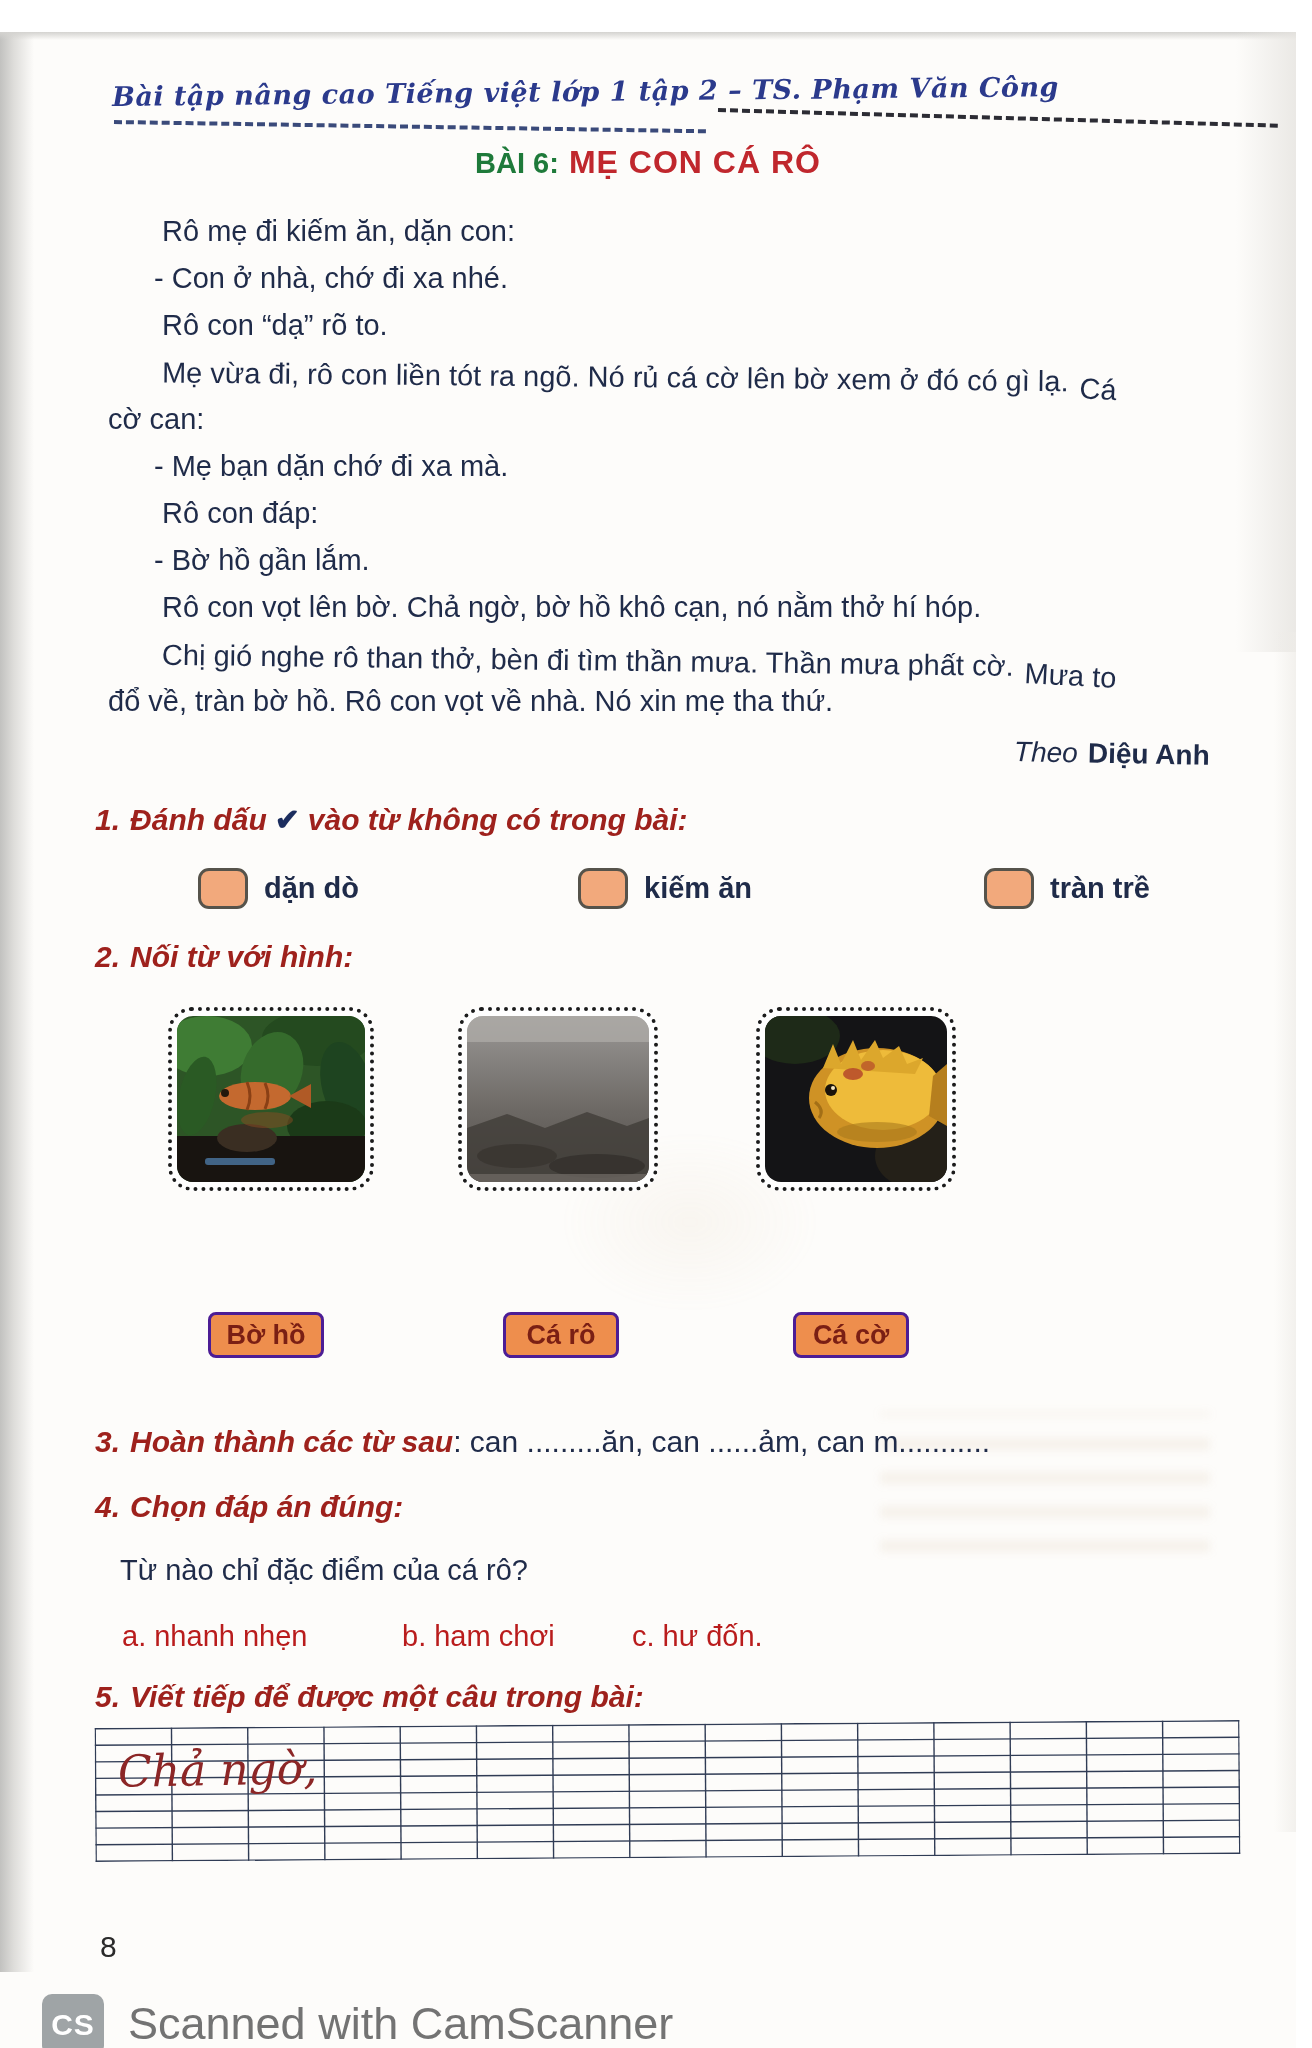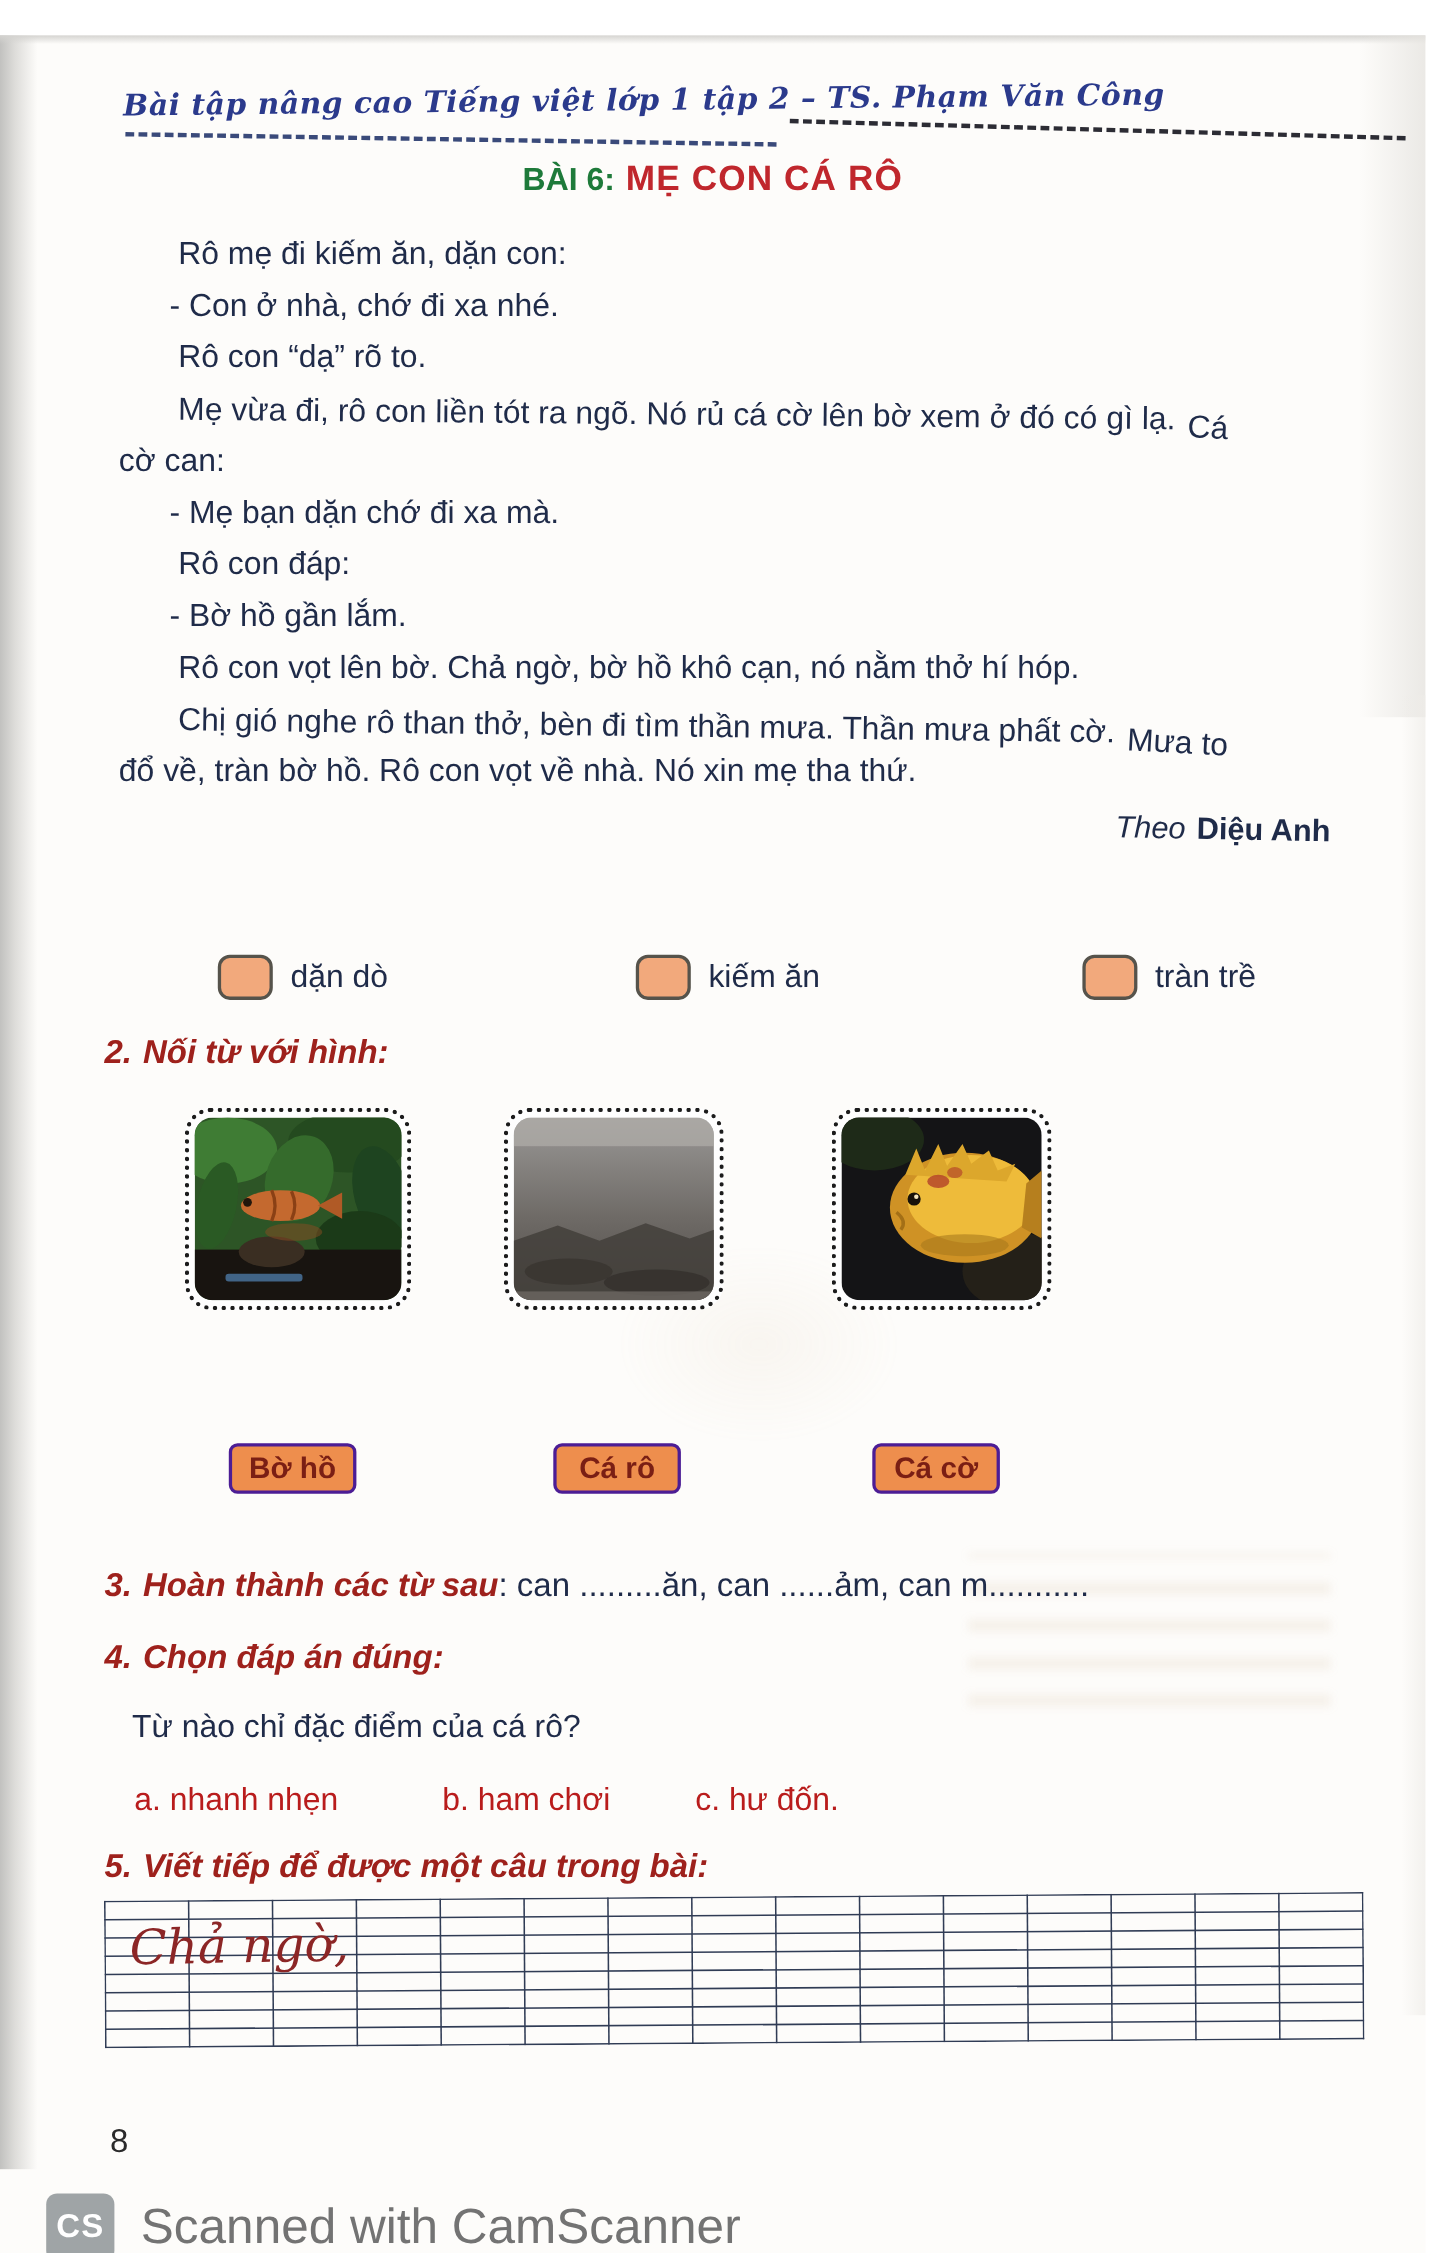--- a/index.html
+++ b/index.html
@@ -55,21 +55,21 @@
   .ex-head{position:absolute;left:95px;font-size:30px;color:#9e211c;
     font-style:italic;font-weight:700;white-space:nowrap;}
   .ex-num{margin-right:10px;}
   .check{font-style:normal;color:#1b2d5e;margin:0 8px;font-size:30px;}
   .plain{font-style:normal;font-weight:500;color:#1f2b49;}
 
   
   .cbitem{position:absolute;top:836px;display:flex;align-items:center;}
   .cbox{display:inline-block;width:44px;height:35px;background:#f2a97c;
     border:3px solid #56534b;border-radius:11px;}
-  .cblabel{margin-left:16px;font-size:29px;color:#1f2b49;font-weight:400;}
+  .cblabel{margin-left:16px;font-size:29px;color:#1f2b49;font-weight:700;}
 
   
   .imgbox{position:absolute;top:975px;border:4px dotted #1c1c1c;border-radius:24px;
     padding:5px;background:#fefefe;}
   .imgbox svg{display:block;border-radius:16px;}
   
   .wordbtn{position:absolute;top:1280px;width:110px;height:40px;
     background:#ee8e4d;border:3px solid #4c1d95;border-radius:8px;
     color:#7a1f14;font-weight:700;font-size:27px;text-align:center;line-height:40px;}
 
@@ -121,20 +121,23 @@
     <div class="line ind-sm">- Bờ hồ gần lắm.</div>
     <div class="line ind">Rô con vọt lên bờ. Chả ngờ, bờ hồ khô cạn, nó nằm thở hí hóp.</div>
     <div class="line ind tilt2"><span>Chị gió nghe rô than thở, bèn đi tìm thần mưa. Thần mưa phất cờ.</span><span class="tail">Mưa to</span></div>
     <div class="line">đổ về, tràn bờ hồ. Rô con vọt về nhà. Nó xin mẹ tha thứ.</div>
   </div>
 
   <div class="attribution">
     <span class="pre">Theo</span><span class="auth">Diệu Anh</span>
   </div>
 
+  <div class="ex-head" style="top:770px;">
+    <span class="ex-num">1.</span><span>Đánh dấu</span><span class="check">✔</span><span>vào từ không có trong bài:</span>
+  </div>
 
   <div class="cbitem" style="left:198px;">
     <span class="cbox"></span>
     <span class="cblabel">dặn dò</span>
   </div>
   <div class="cbitem" style="left:578px;">
     <span class="cbox"></span>
     <span class="cblabel">kiếm ăn</span>
   </div>
   <div class="cbitem" style="left:960px;padding-left:24px;">

